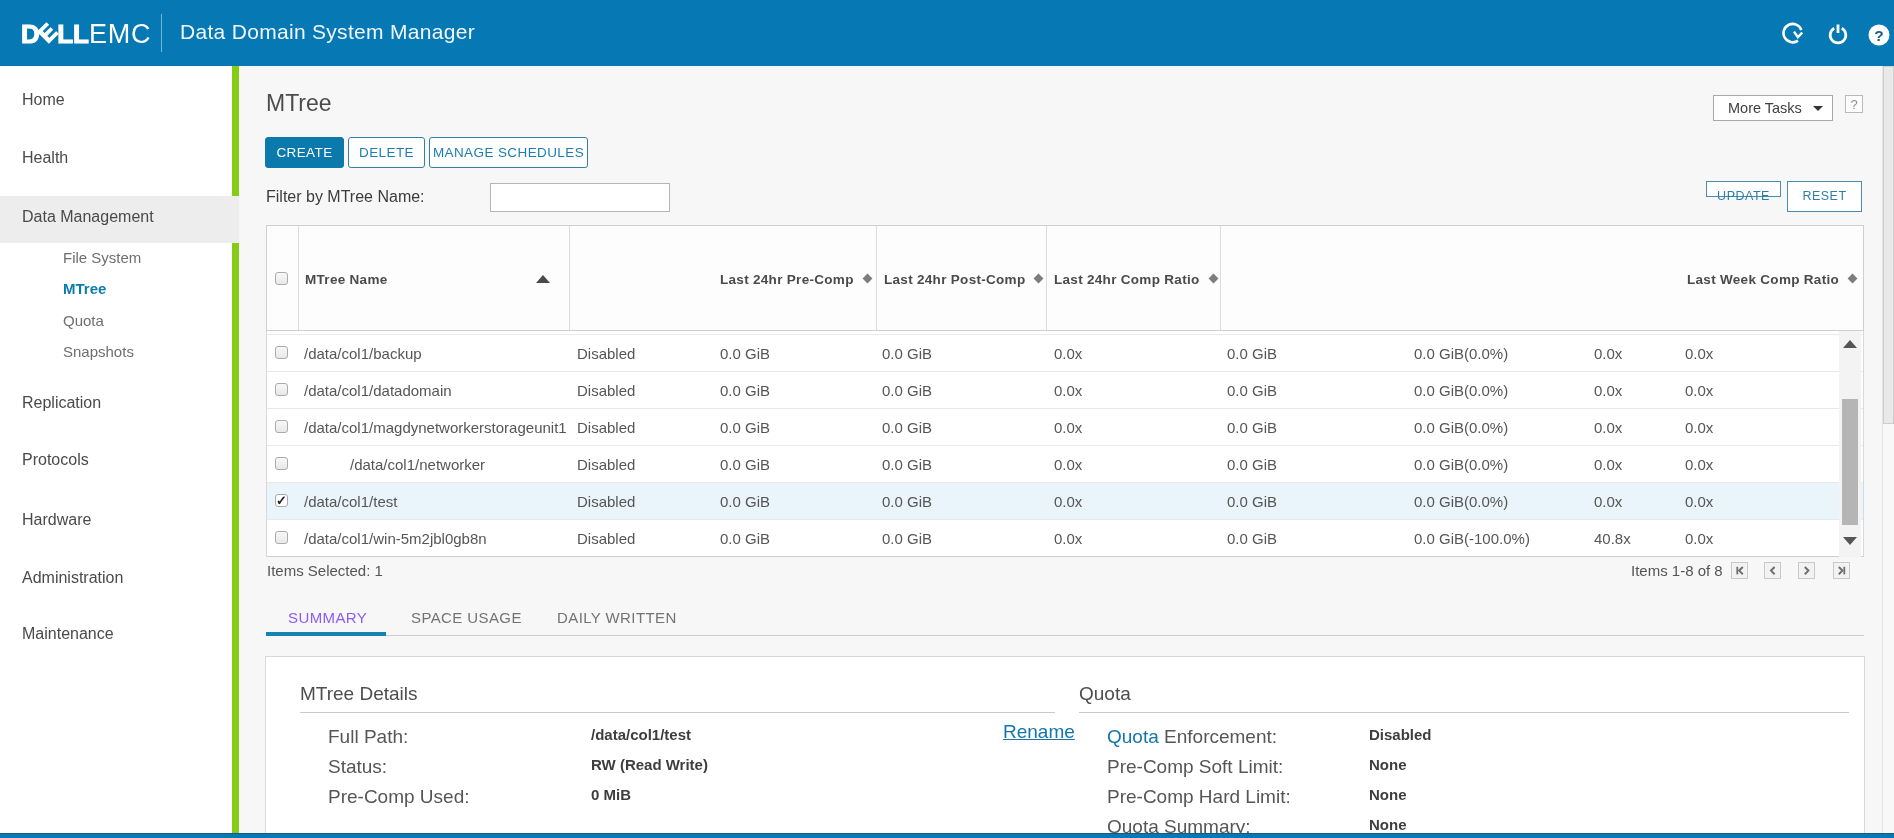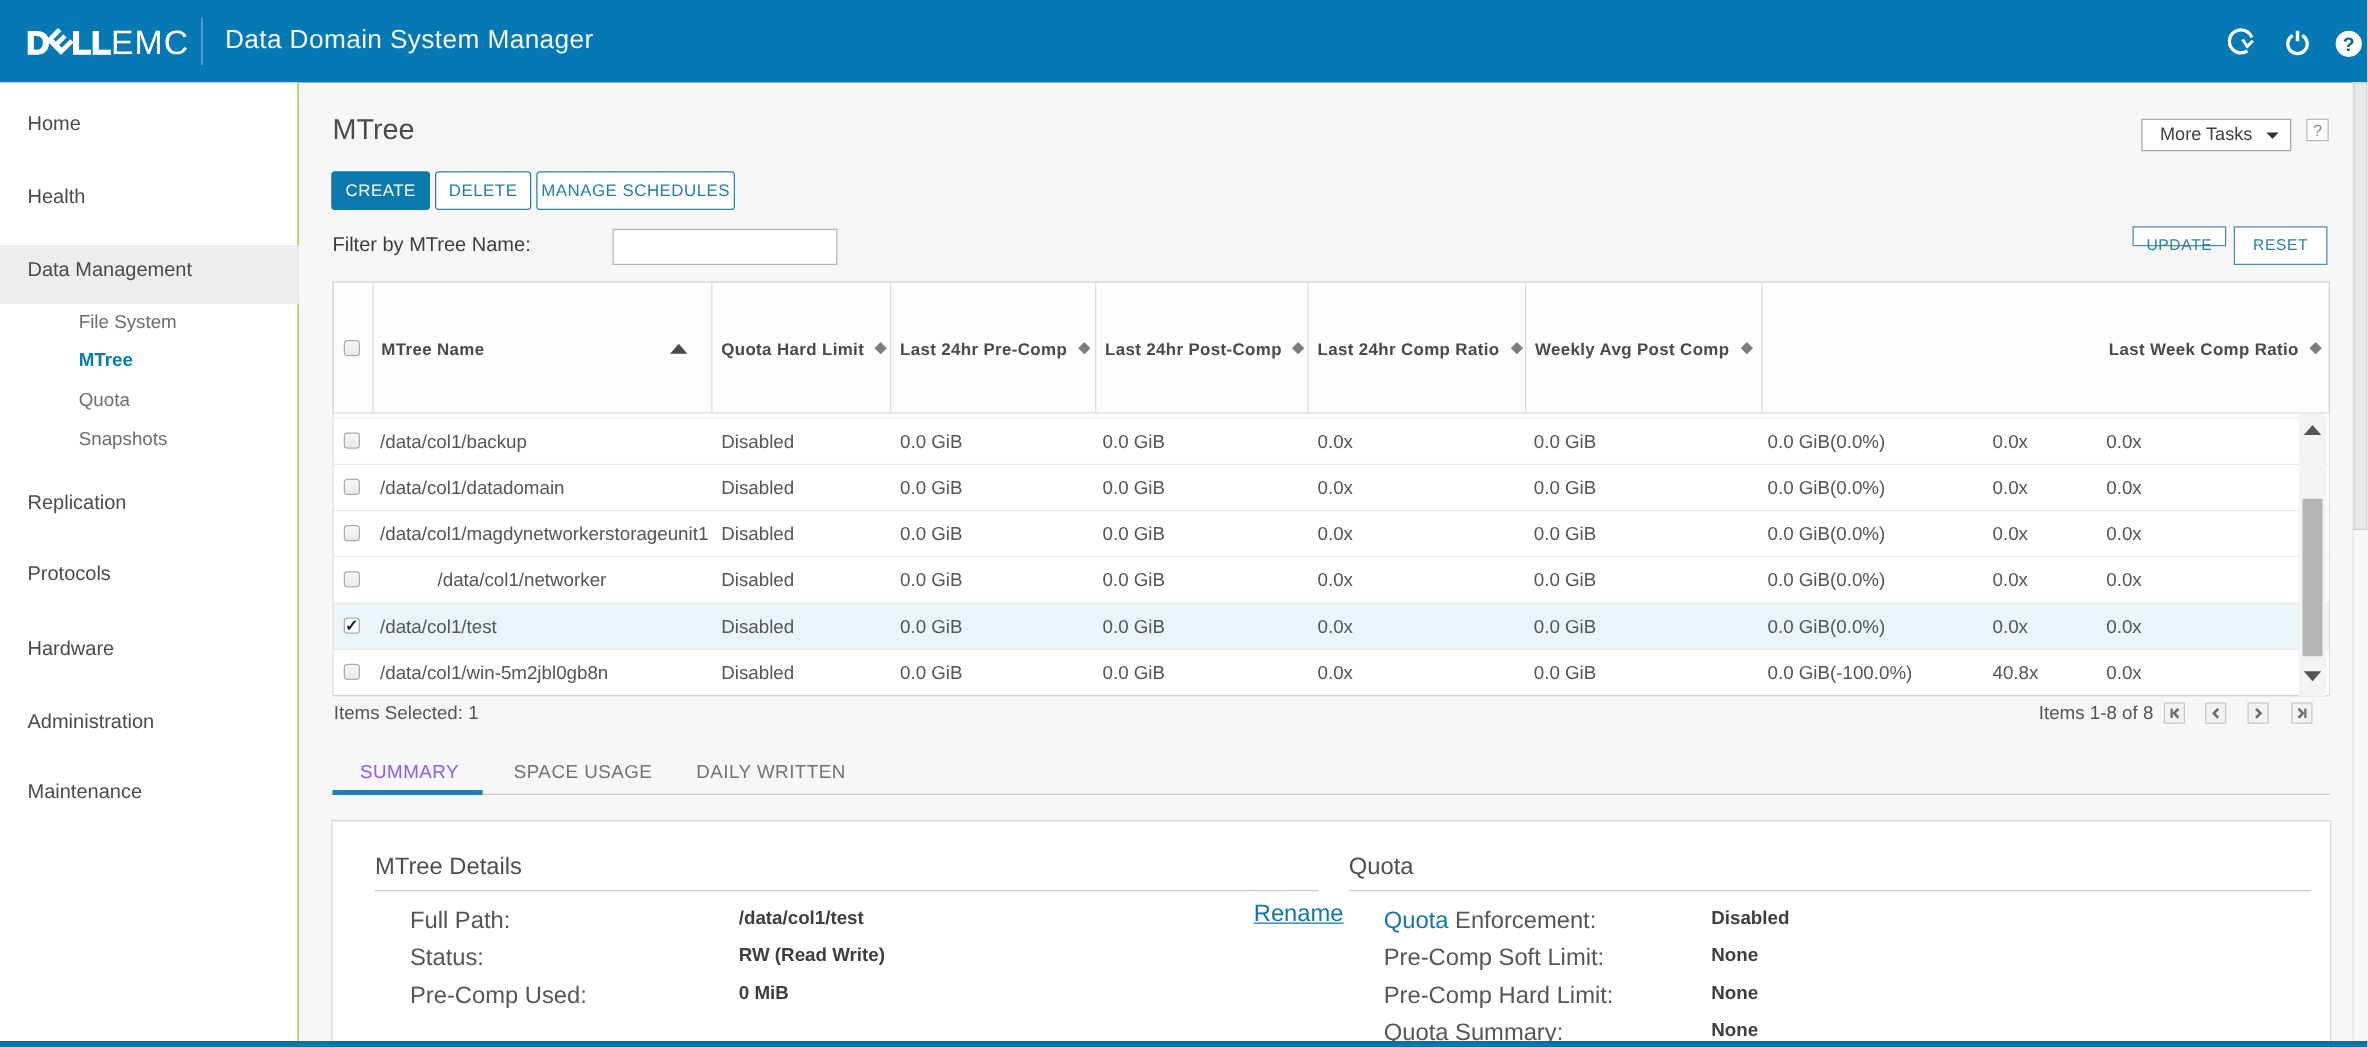--- a/index.html
+++ b/index.html
@@ -9,21 +9,21 @@
 #topbar { position:absolute; left:0; top:0; width:1894px; height:66px; background:#0678b4; }
 #logo { position:absolute; left:21px; top:19px; color:#fff; white-space:nowrap; font-size:26px; }
 .dellb { font-weight:bold; letter-spacing:0px; -webkit-text-stroke:1.1px #fff; }
 .delle { display:inline-block; font-weight:bold; font-size:23px; -webkit-text-stroke:1.1px #fff; transform:rotate(-45deg) translate(1px,-2px); margin:0 1px; }
 .emc { font-weight:400; font-size:27px; letter-spacing:0.8px; margin-left:0px; }
 #hsep { position:absolute; left:161px; top:14px; width:1px; height:38px; background:rgba(255,255,255,0.45); }
 #prodname { position:absolute; left:180px; top:20px; font-size:21px; color:#f2f8fc; letter-spacing:0.3px; }
 .hicon { position:absolute; top:23px; width:22px; height:22px; }
 
 
-#sidebar { position:absolute; left:0; top:66px; width:239px; height:772px; background:#ffffff; border-right:1px solid #84cc16; }
+#sidebar { position:absolute; left:0; top:66px; width:239px; height:772px; background:#ffffff; border-right:7px solid #84cc16; }
 .nav1 { position:absolute; left:22px; font-size:16px; color:#4a4a4a; }
 .nav2 { position:absolute; left:63px; font-size:15px; color:#6e6e6e; }
 #navband { position:absolute; left:0; top:130px; width:239px; height:47px; background:#ededed; }
 
 
 #mtitle { position:absolute; left:266px; top:90px; font-size:23px; color:#4c4c4c; }
 .btn { position:absolute; top:137px; height:31px; font-size:13.5px; letter-spacing:0.4px; text-align:center; border-radius:3px; }
 .btn-blue { background:#0b79ab; color:#fff; border:1px solid #0b79ab; }
 .btn-out { background:#fff; color:#1b7fae; border:1px solid #357fa5; }
 #filterlbl { position:absolute; left:266px; top:188px; font-size:16px; color:#3c3c3c; }
@@ -129,34 +129,28 @@
 <div id="resetbtn" class="btn2">RESET</div>
 
 <div id="thead">
   <div class="hcell" style="left:0; width:32px;">
       <div class="cb" style="left:8px; top:46px;"></div>
     </div>
   <div class="hcell" style="left:32px; width:271px;">
       <div class="hlabel" style="left:6px; top:46px;">MTree Name</div>
       <div id="sortup" style="left:237px; top:49px;"></div>
     </div>
-  <div class="hcell" style="left:303px; width:143px;">
-      <div class="hlabel" style="left:7px; top:46px;">Quota Hard Limit<span class="diam"></span></div>
-    </div>
   <div class="hcell" style="left:446px; width:164px;">
       <div class="hlabel" style="left:7px; top:46px;">Last 24hr Pre-Comp<span class="diam"></span></div>
     </div>
   <div class="hcell" style="left:610px; width:170px;">
       <div class="hlabel" style="left:7px; top:46px;">Last 24hr Post-Comp<span class="diam"></span></div>
     </div>
   <div class="hcell" style="left:780px; width:174px;">
       <div class="hlabel" style="left:7px; top:46px;">Last 24hr Comp Ratio<span class="diam"></span></div>
-    </div>
-  <div class="hcell" style="left:954px; width:189px;">
-      <div class="hlabel" style="left:7px; top:46px;">Weekly Avg Post Comp<span class="diam"></span></div>
     </div>
   <div class="hcell" style="left:1413px; width:185px; border-right:none;">
       <div class="hlabel" style="left:7px; top:46px;">Last Week Comp Ratio<span class="diam"></span></div>
     </div>
 </div>
 
 <div id="tbody">
   <div id="sliver"></div>
   <div class="trow" style="top:4px;">
     <div class="cb"></div>

